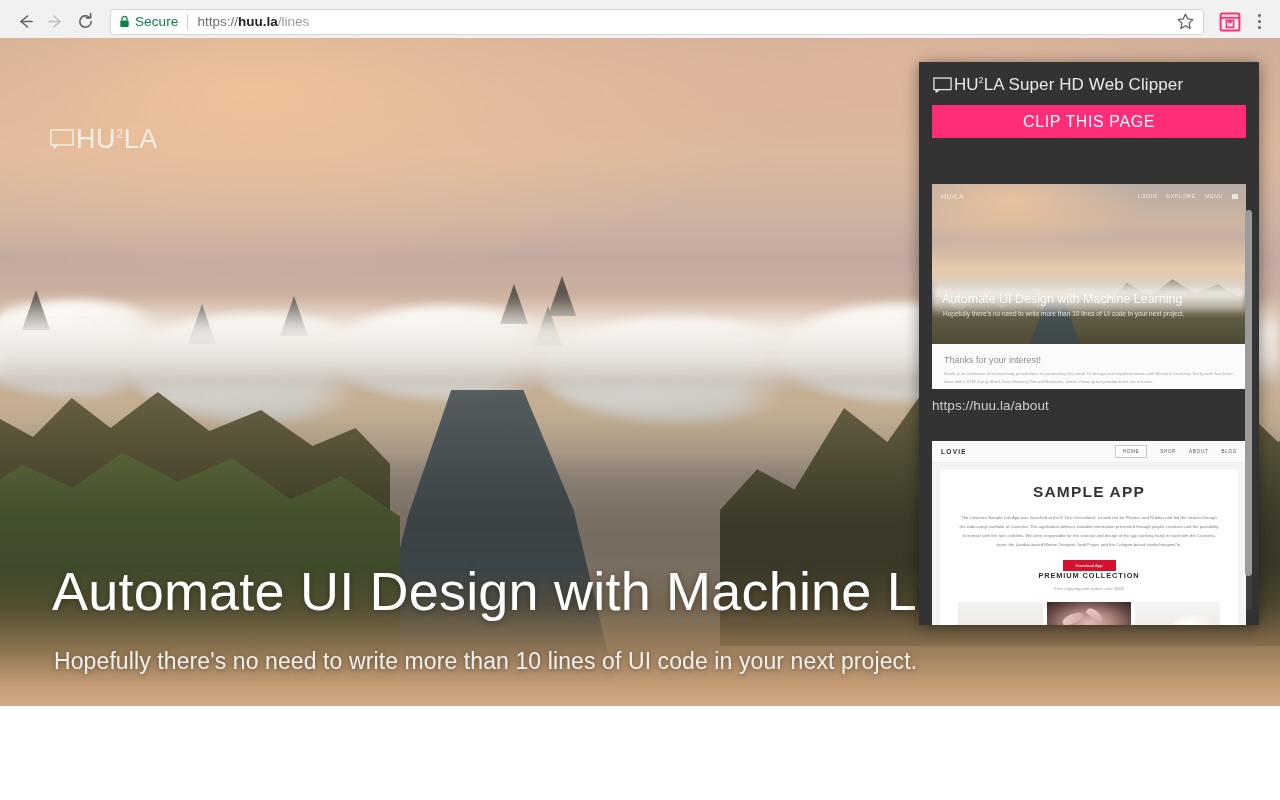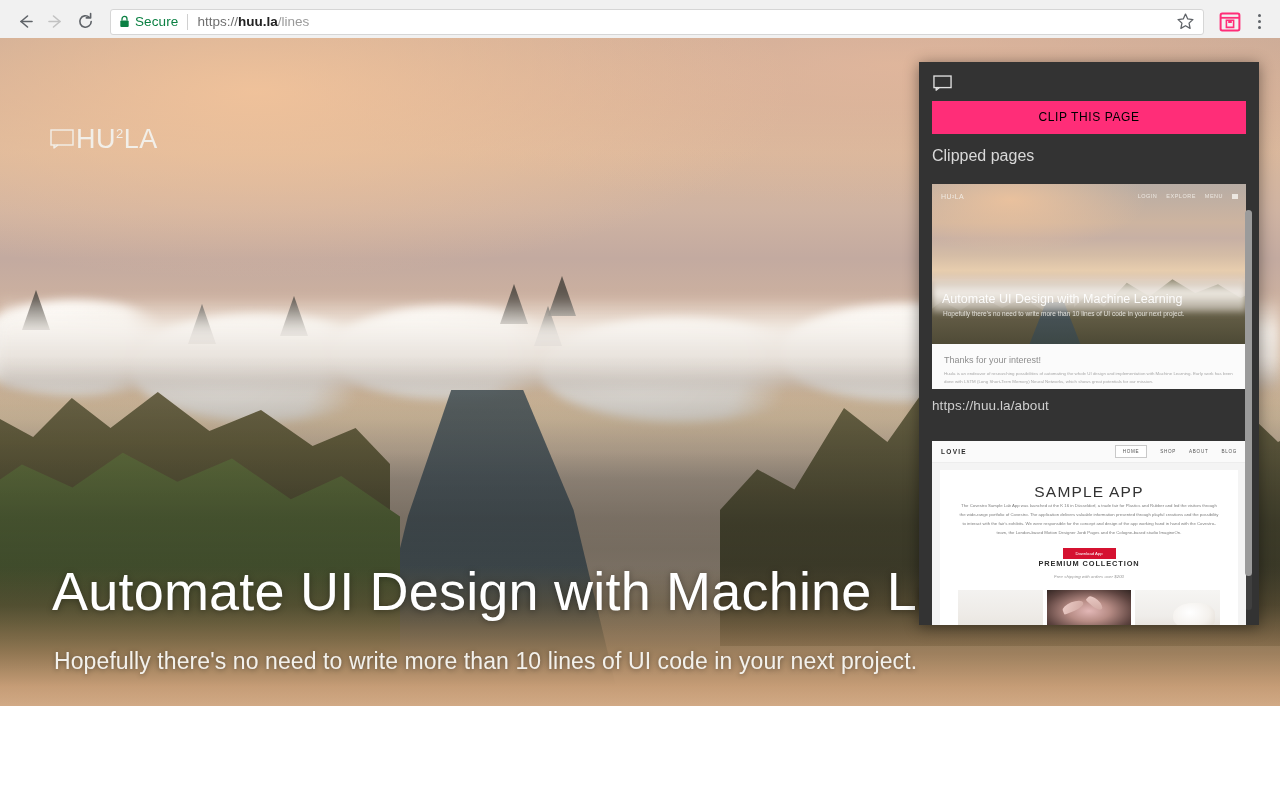--- a/index.html
+++ b/index.html
@@ -197,22 +197,22 @@
   }
   .popup-logo-mark { margin-right: 2px; display:block; }
   #popup-title {
     color: #e8e8e8; font-size: 17px; font-weight: 400; letter-spacing: .1px;
   }
   #popup-title .brand { letter-spacing: 0; }
   #popup-title sup { font-size: 9px; vertical-align: super; }
   #clip-button {
     display: block; width: 314px; margin: 0 auto;
     height: 33px; line-height: 33px;
-    background: #FF2D78; color: #000000;
-    font-size: 12px; letter-spacing: .6px; text-align: center;
+    background: #FF2D78; color: #ffffff;
+    font-size: 16px; letter-spacing: .6px; text-align: center;
     border: none; cursor: pointer;
     font-family: "Liberation Sans", sans-serif;
   }
   #clipped-label {
     color: #d9d9d9; font-size: 16px; font-weight: 400;
     padding: 13px 0 8px 13px;
   }
   #clip-list {
     position: absolute; top: 112px; left: 0;
     width: 340px; height: 451px;
@@ -297,21 +297,21 @@
   .t2-nav { margin-left: auto; display: flex; align-items: center; gap: 13px; }
   .t2-nav span { font-size: 4.6px; color: #555555; letter-spacing: .7px; }
   .t2-nav .active {
     border: 1px solid #c9c9c9; padding: 3px 7px; background: #ffffff;
   }
   .t2-card {
     margin: 7px 8px 0 8px; background: #ffffff; padding: 13px 18px 12px 18px;
   }
   .t2-h1 {
     text-align: center; font-size: 15.5px; color: #333333;
-    letter-spacing: 1.2px; font-weight: 400; margin-bottom: 0;
+    letter-spacing: 1.2px; font-weight: 700; margin-bottom: 12px;
   }
   .t2-p {
     text-align: center; font-size: 4.3px; color: #7d7d7d; line-height: 2.1;
   }
   .t2-btn {
     display: block; margin: 11px auto 0 auto;
     width: 53px; height: 11px; background: #d51130;
     color: #ffffff; font-size: 4.2px; line-height: 11px; text-align: center;
     border: none; font-family: "Liberation Sans", sans-serif; cursor: pointer;
   }
@@ -456,25 +456,25 @@
   <h1 id="hero-title">Automate UI Design with Machine Le</h1>
   <p id="hero-sub">Hopefully there's no need to write more than 10 lines of UI code in your next project.</p>
 
   <div id="clipper-popup">
 
     <div id="popup-header">
       <svg class="popup-logo-mark" width="19" height="16" viewBox="0 0 24 20">
         <rect x="1.2" y="1.2" width="21.6" height="14.6" fill="none" stroke="#e0e0e0" stroke-width="1.7"></rect>
         <path d="M4 15.8 L4 19 L8 15.8" fill="none" stroke="#e0e0e0" stroke-width="1.7" stroke-linejoin="round"></path>
       </svg>
+      <span id="popup-title"><span class="brand">HU</span><sup>2</sup><span>LA</span><span> Super HD Web Clipper</span></span>
     </div>
 
     <button id="clip-button">CLIP THIS PAGE</button>
 
-    <div id="clipped-label">Clipped pages</div>
 
     <div id="clip-list">
 
       <div class="clip-entry">
         <div class="thumb" id="thumb-1">
           <div class="t1-hero">
             <div class="t1-ridge-l"></div>
             <div class="t1-ridge-r"></div>
             <div class="t1-water"></div>
             <div class="t1-clouds"></div>

